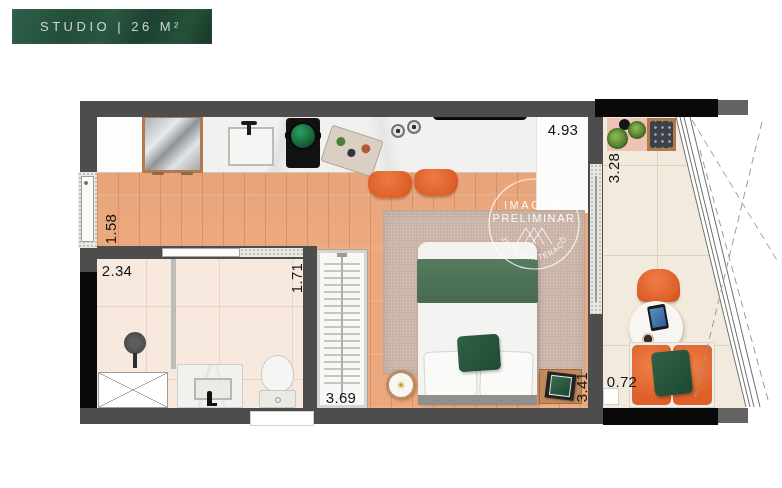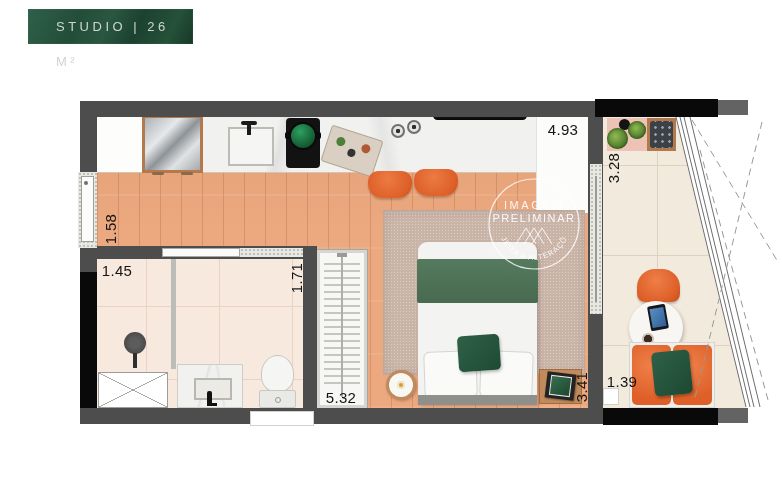--- a/index.html
+++ b/index.html
@@ -26,21 +26,21 @@
         background-image:linear-gradient(#ddd2bf 1px,transparent 1px),linear-gradient(90deg,#ddd2bf 1px,transparent 1px);
         background-size:90px 90px;background-position:-36px 48px}
   .rug{background-color:#cab3a7;border:1px solid #bba austere;
        background-image:radial-gradient(rgba(255,255,255,.33) .6px,transparent .9px);background-size:3px 3px;
        border:1px solid #bda99c;box-shadow:inset 0 0 12px rgba(0,0,0,.08)}
   
   .dim{position:absolute;display:flex;align-items:center;justify-content:center;
        font-size:15px;font-weight:500;color:#151515;letter-spacing:.3px}
   .dim.v{transform:rotate(-90deg)}
   
-  .banner{position:absolute;left:28px;top:9px;width:165px;height:35px;
+  .banner{position:absolute;left:12px;top:9px;width:200px;height:35px;
        background:linear-gradient(115deg,#2e604a 0%,#234d39 30%,#2a5741 48%,#1c4130 65%,#255139 85%,#173827 100%);
        box-shadow:inset 0 0 0 1px rgba(255,255,255,.04)}
   .banner span{position:absolute;left:28px;top:0;line-height:35px;font-size:13px;
        letter-spacing:3.5px;color:#ccd6cf}
   .white-box{background:#fdfdfc;border:1px solid #d8d8d3}
   .orange{background:radial-gradient(circle at 45% 30%,#ec7b43,#dd6028 70%,#c2511f);border-radius:10px 10px 14px 14px;box-shadow:0 2px 2px rgba(0,0,0,.2)}
 </style>
 </head>
 <body>
 
@@ -189,19 +189,19 @@
     </g>
     <path id="wmarc" d="M 26.2 72.3 A 36 36 0 0 0 93.8 72.3" fill="none"></path>
     <text font-size="7.5" letter-spacing="1" fill="rgba(255,255,255,.9)" font-family="Liberation Sans,sans-serif">
       <textPath href="#wmarc" startOffset="50%" text-anchor="middle">SUJEITA A ALTERAÇÕES</textPath>
     </text>
   </svg>
 
   <div class="dim" style="left:545px;top:121px;width:36px;height:16px">4.93</div>
   <div class="dim v" style="left:597px;top:153px;width:32px;height:30px">3.28</div>
   <div class="dim v" style="left:94px;top:214px;width:32px;height:30px">1.58</div>
-  <div class="dim" style="left:99px;top:262px;width:36px;height:16px">1.45</div>
+  <div class="dim" style="left:99px;top:262px;width:36px;height:16px">2.34</div>
   <div class="dim v" style="left:280px;top:263px;width:32px;height:30px">1.71</div>
-  <div class="dim" style="left:323px;top:389px;width:36px;height:16px">5.32</div>
+  <div class="dim" style="left:323px;top:389px;width:36px;height:16px">3.69</div>
   <div class="dim v" style="left:565px;top:372px;width:32px;height:30px">3.41</div>
-  <div class="dim" style="left:604px;top:373px;width:36px;height:16px">1.39</div>
+  <div class="dim" style="left:604px;top:373px;width:36px;height:16px">0.72</div>
 
 </div>
 
 </body></html>

